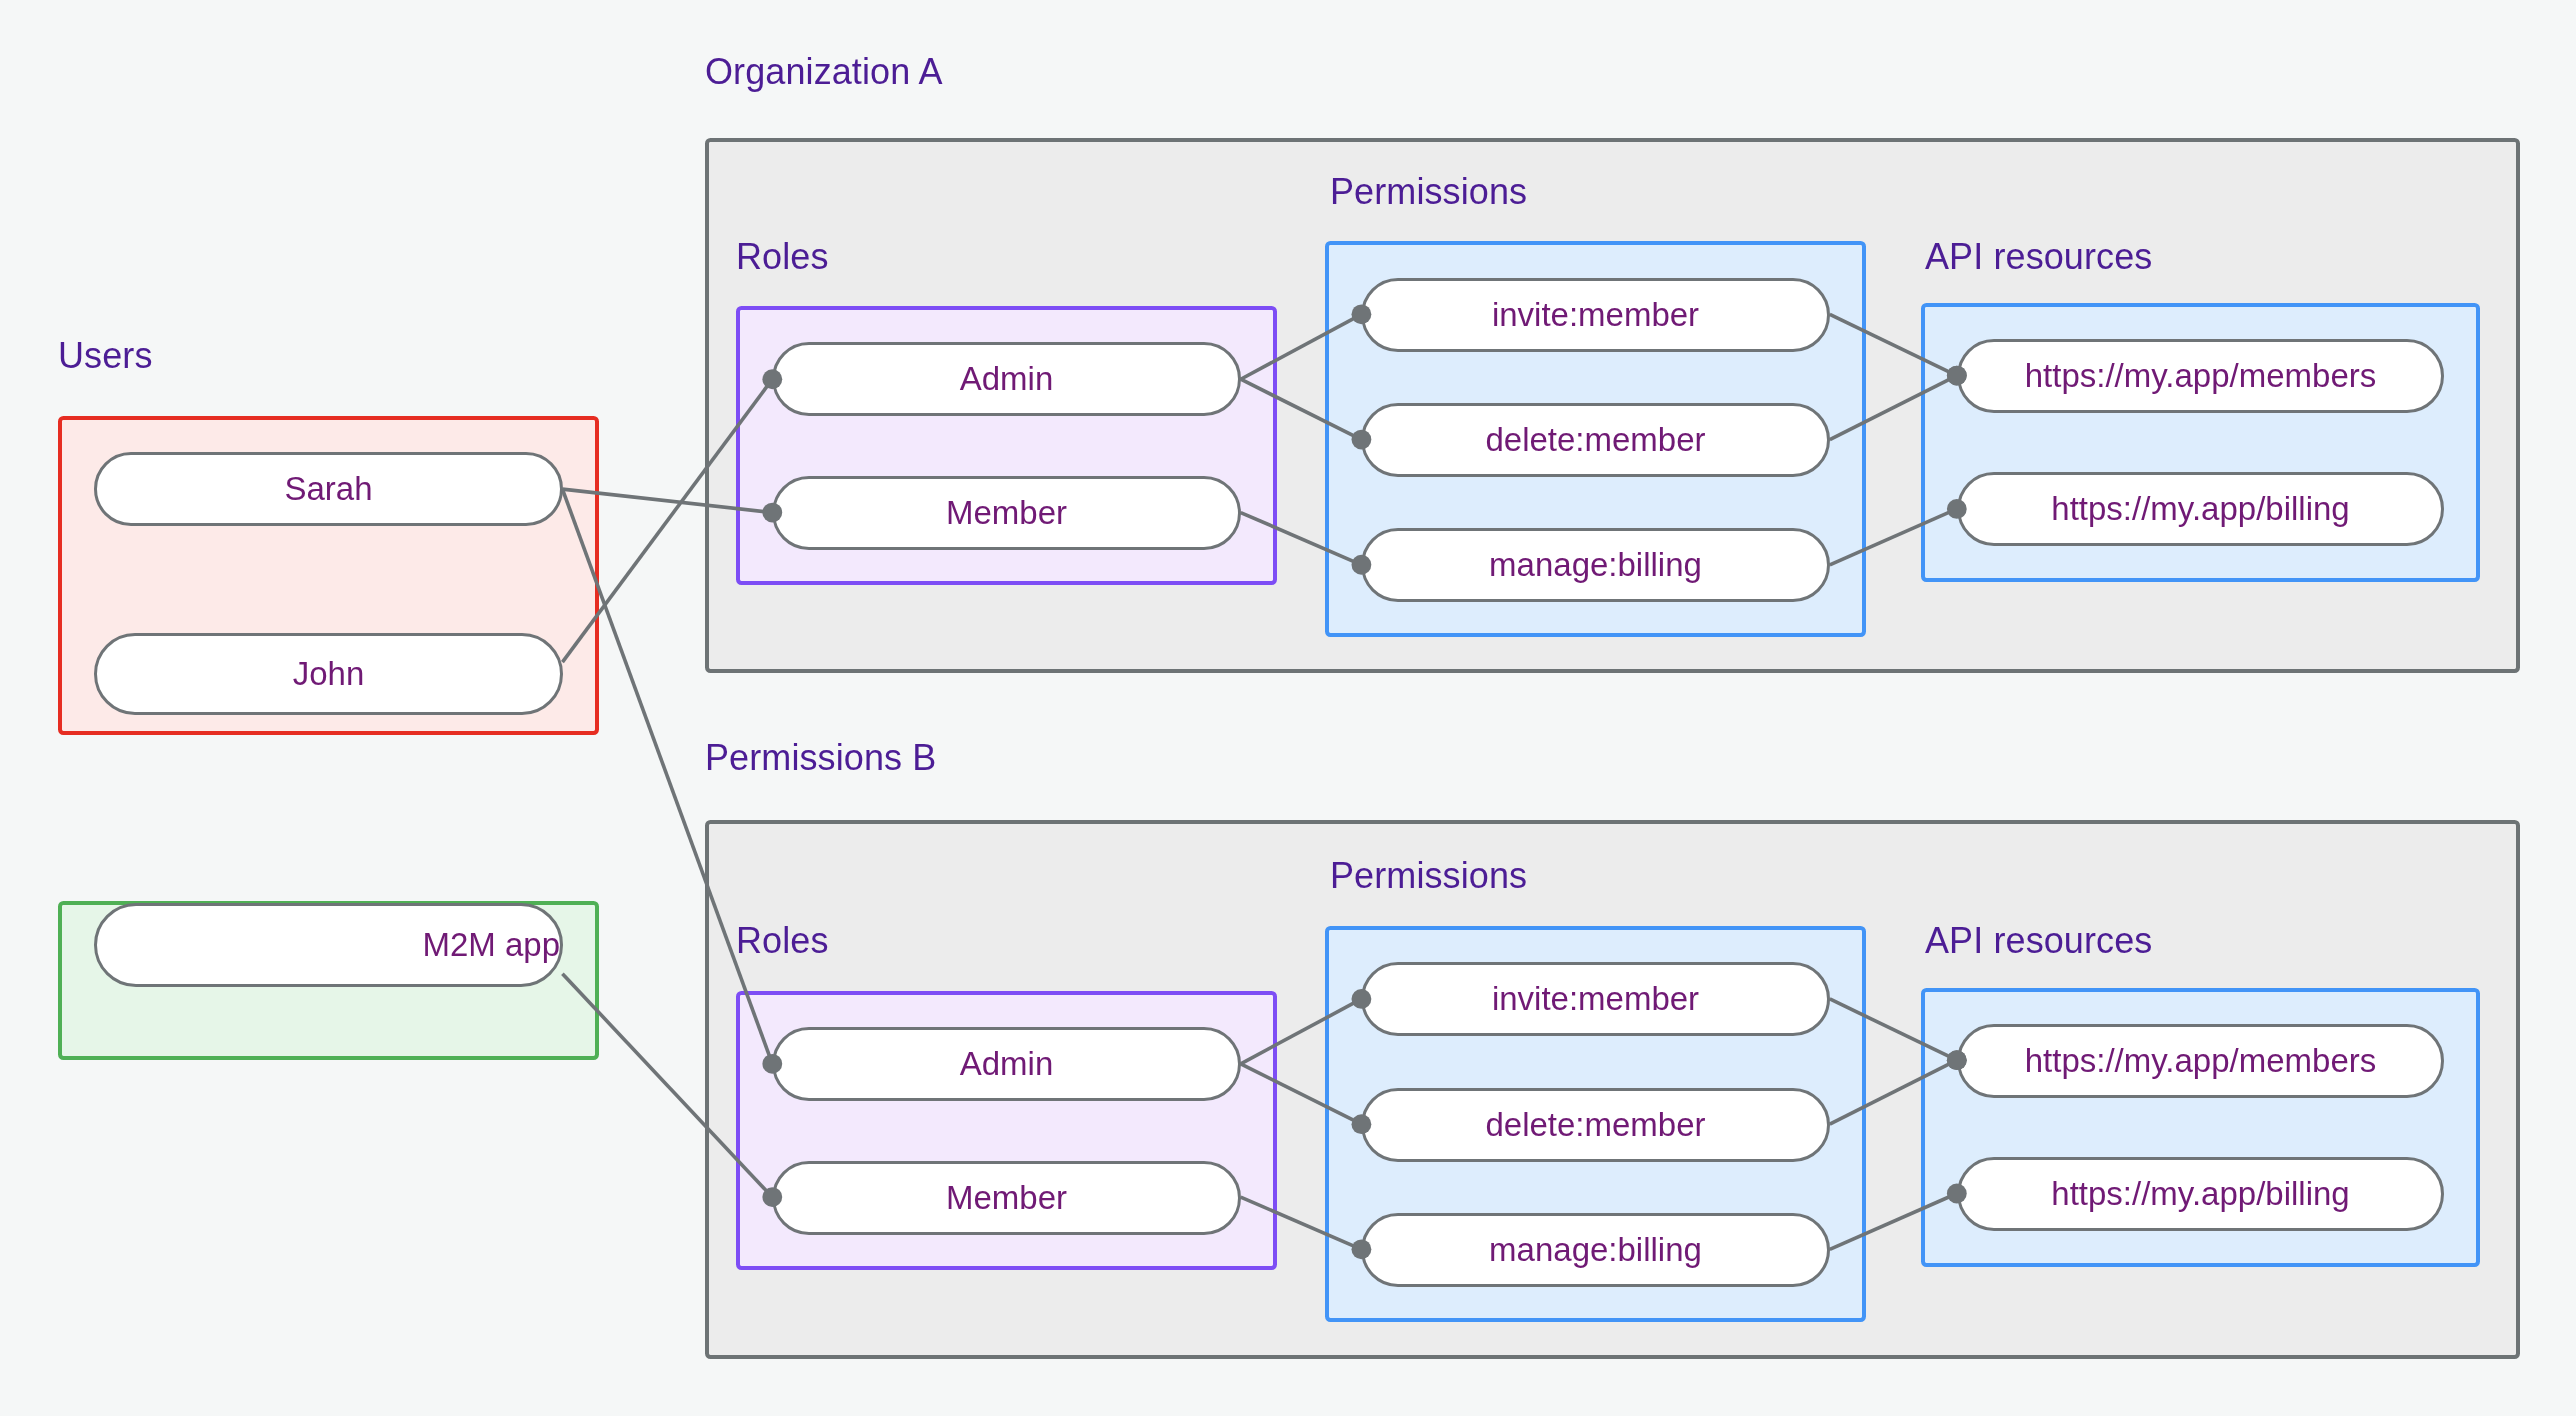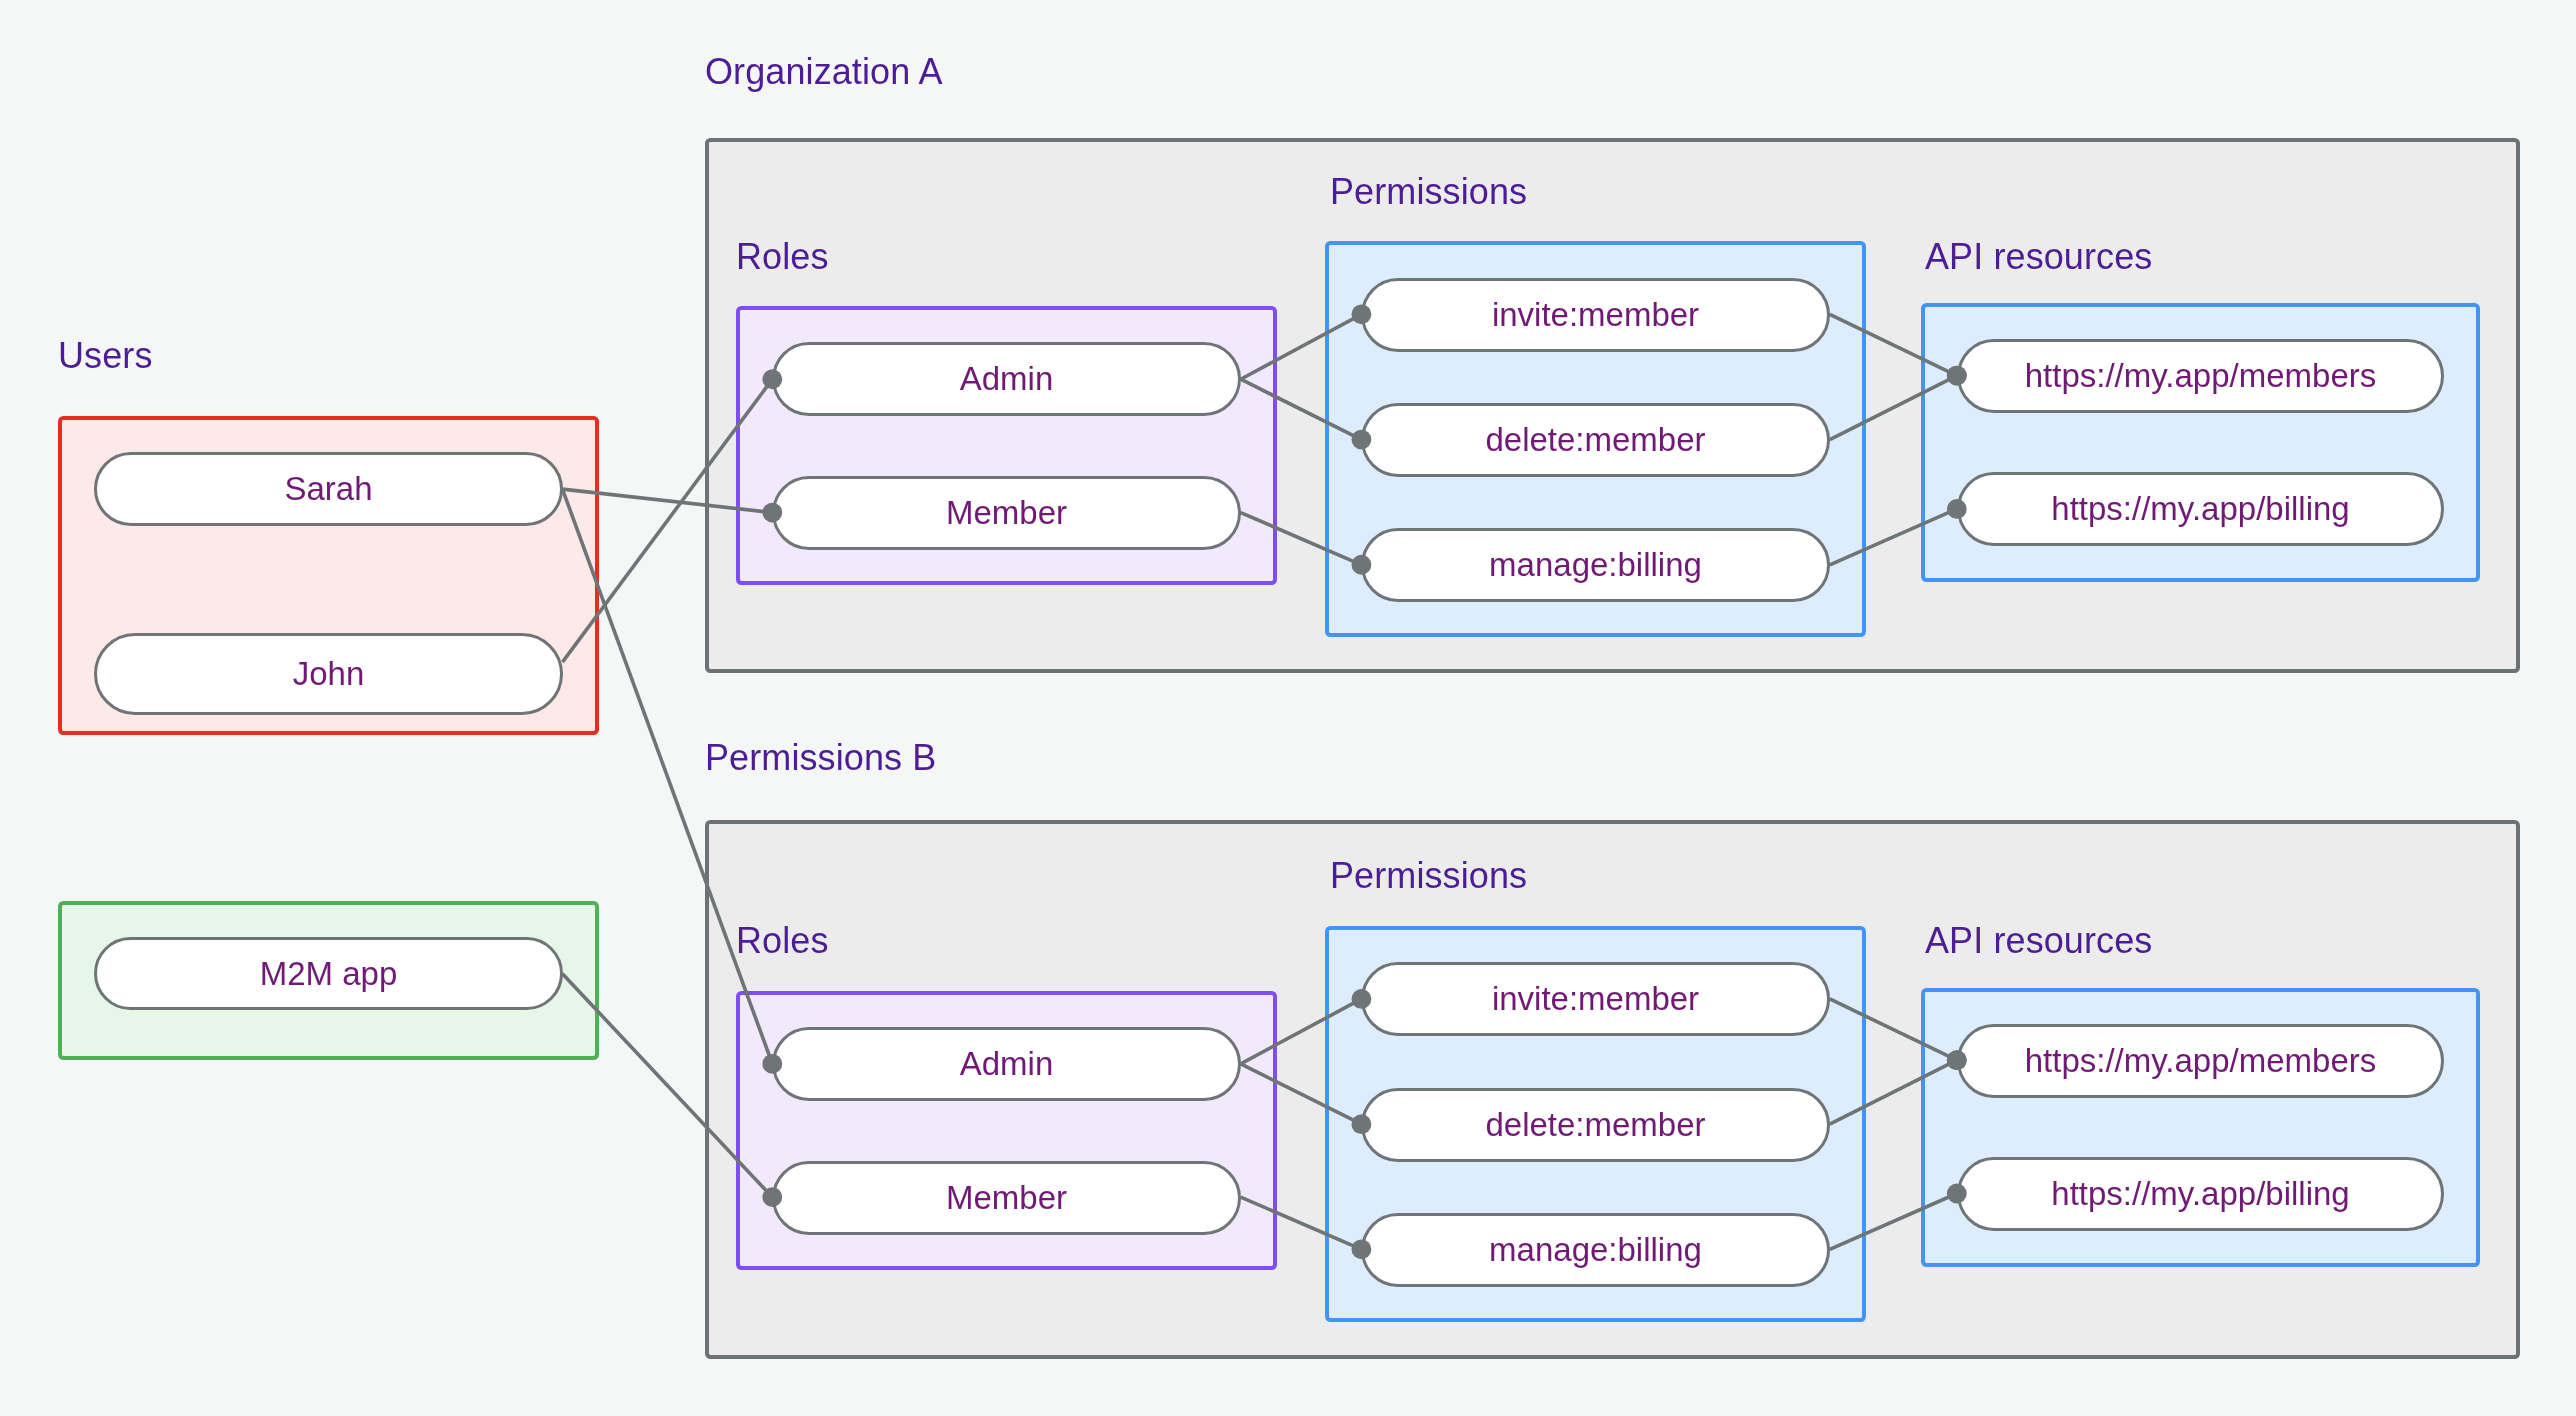--- a/index.html
+++ b/index.html
@@ -129,21 +129,21 @@
       <circle cx="2172" cy="1325" r="11" fill="#6f7477"></circle>
     </svg>
 
   <div id="nodes-layer">
       <div class="pill" style="left: 94px; top: 452px; width: 469px; height: 74px;">
         <span>Sarah</span>
       </div>
       <div class="pill" style="left: 94px; top: 625px; width: 469px; height: 82px; margin-top: 8px;">
         <span>John</span>
       </div>
-      <div class="pill" style="left: 94px; top: 937px; width: 469px; height: 73px;">
+      <div class="pill" style="left: 94px; top: 903px; width: 469px; height: 84px; justify-content: flex-end;">
         <span>M2M app</span>
       </div>
       <div class="pill" style="left: 772px; top: 342px; width: 469px; height: 74px;">
         <span>Admin</span>
       </div>
       <div class="pill" style="left: 772px; top: 476px; width: 469px; height: 74px;">
         <span>Member</span>
       </div>
       <div class="pill" style="left: 1361px; top: 278px; width: 469px; height: 74px;">
         <span>invite:member</span>

